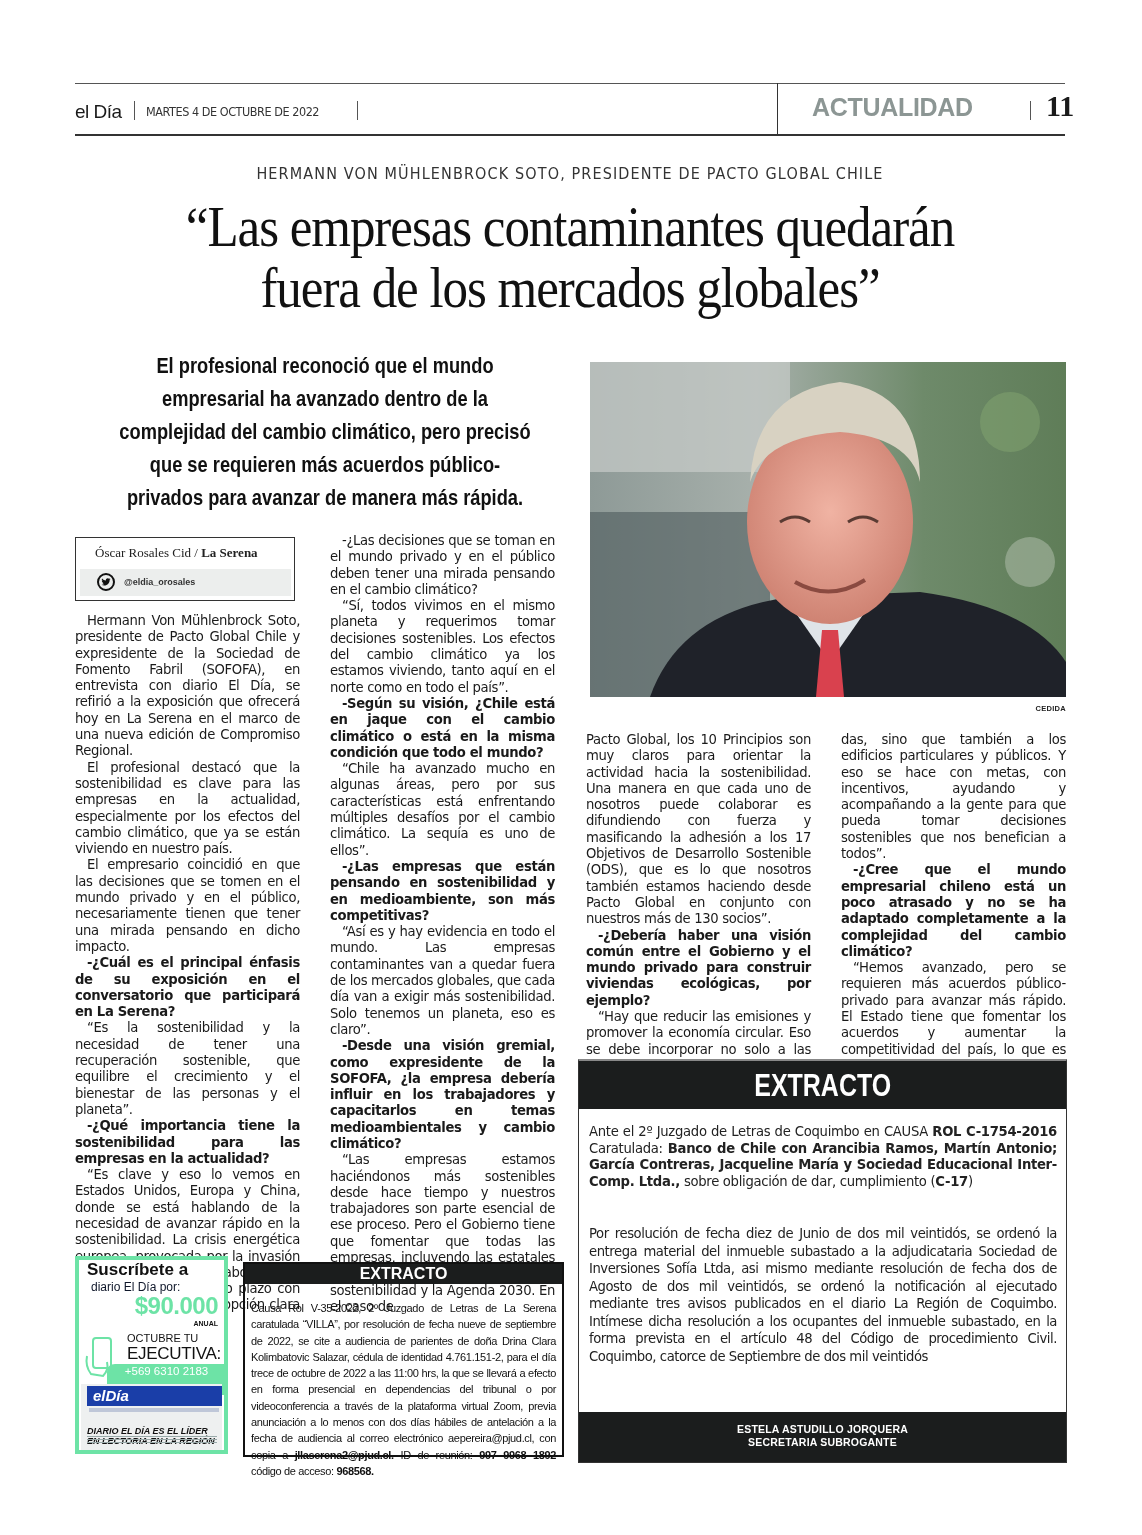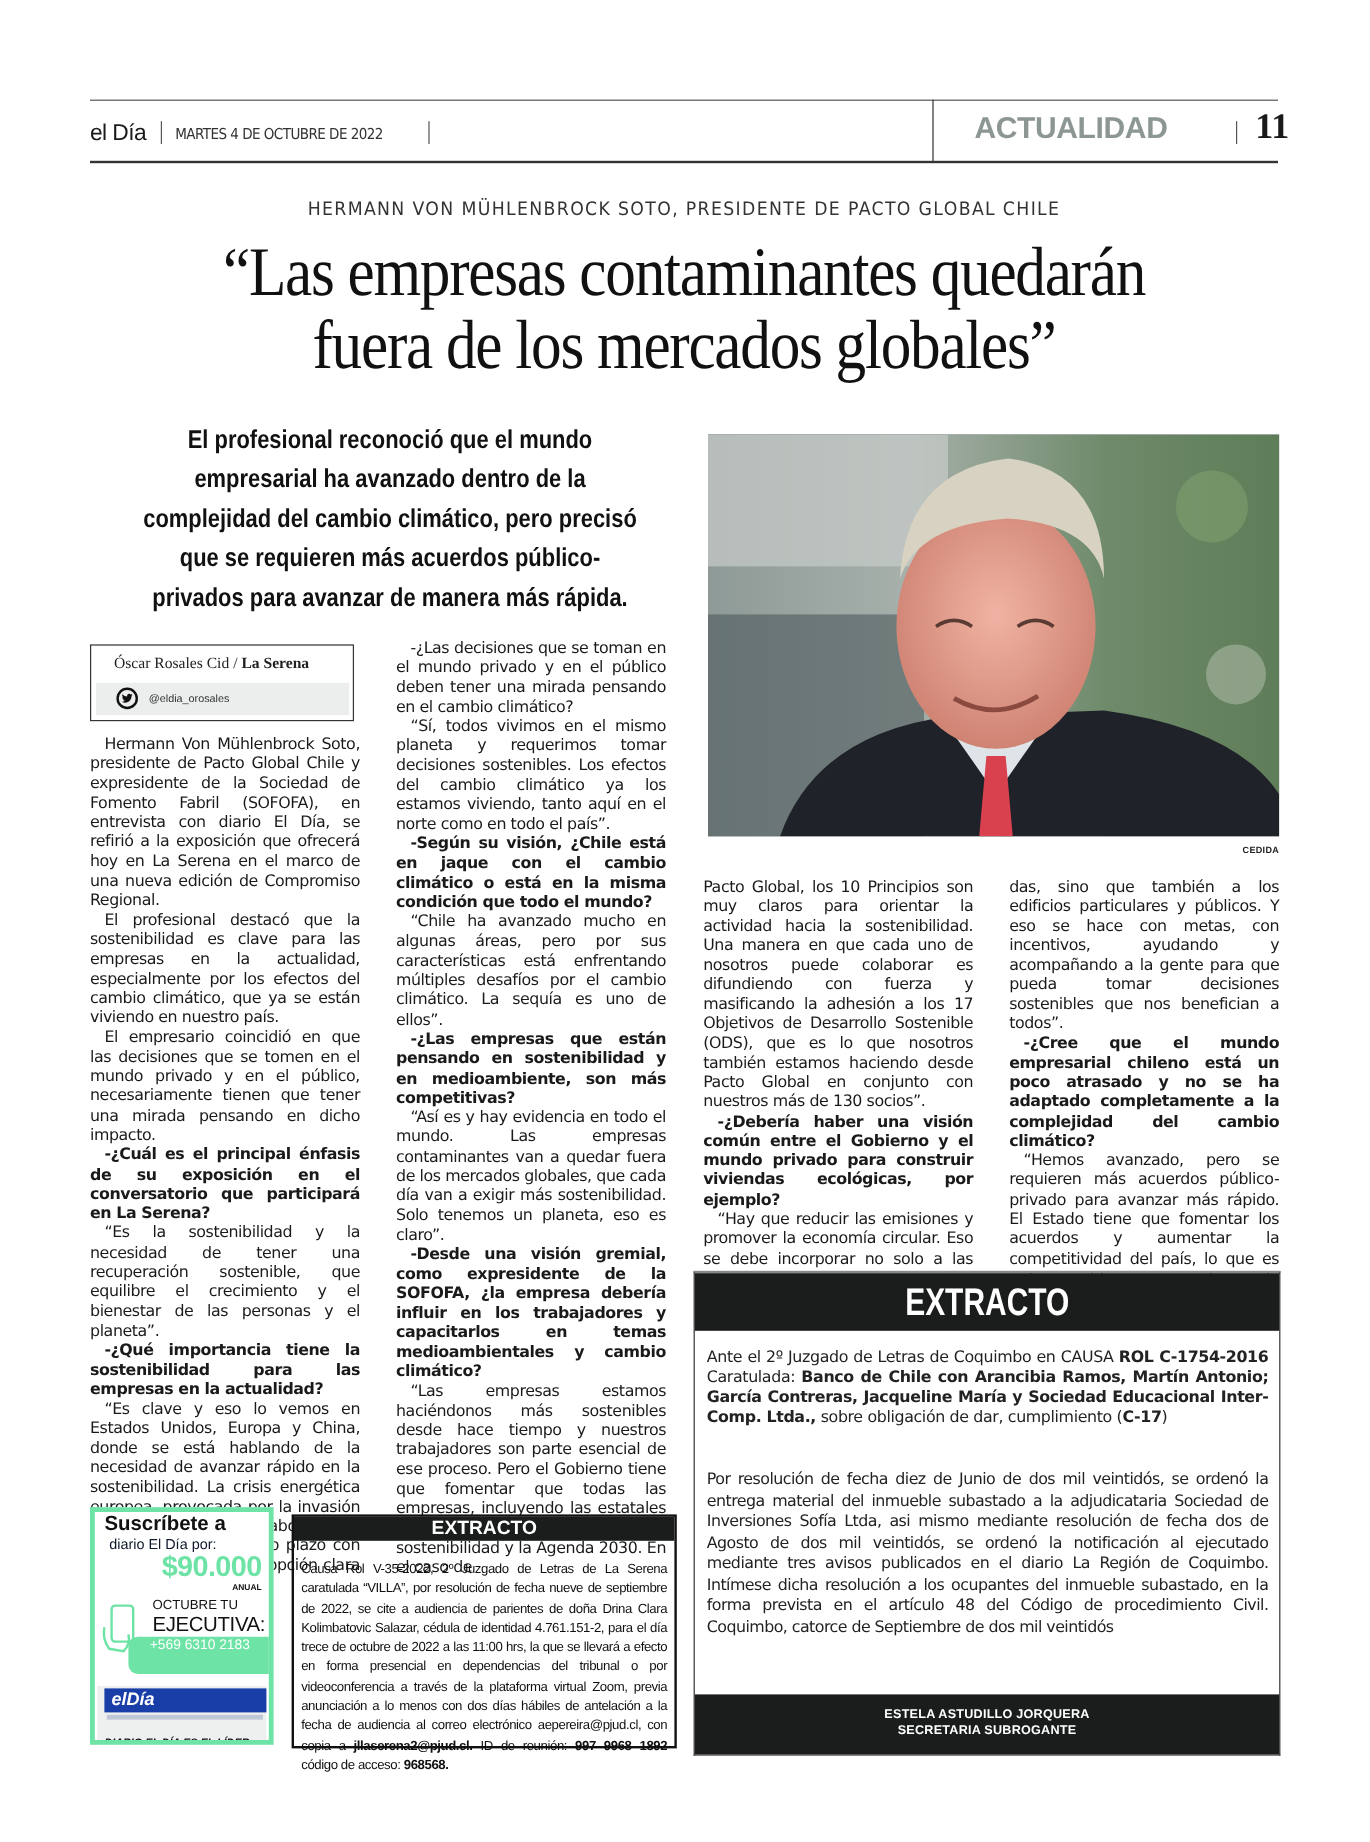--- a/index.html
+++ b/index.html
@@ -26,21 +26,21 @@
   .photo svg { width: 100%; height: 100%; display: block; }
   .credit { position: absolute; left: 1000px; top: 704px; width: 66px; text-align: right; font-size: 7.5px; font-weight: bold; color: #222; letter-spacing: 0.3px; }
 
   
   .byline { position: absolute; left: 75px; top: 537px; width: 220px; height: 64px; border: 1px solid #333; }
   .byline-name { position: absolute; left: 19px; top: 7px; font-family: "Liberation Serif", serif; font-size: 13px; color: #222; }
   .byline-name b { font-weight: bold; }
   .byline-tw { position: absolute; left: 4px; top: 31px; width: 211px; height: 27px; background: #eceeed; }
   .tw-icon { position: absolute; left: 17px; top: 4px; width: 18px; height: 18px; border: 2px solid #111; border-radius: 50%; }
   .tw-icon svg { position: absolute; left: 2px; top: 2px; width: 10px; height: 10px; }
-  .tw-handle { position: absolute; left: 44px; top: 8px; font-size: 9px; font-weight: normal; color: #333; }
+  .tw-handle { position: absolute; left: 44px; top: 8px; font-size: 9px; font-weight: bold; color: #333; }
 
   
   .col { position: absolute; font-family: "DejaVu Sans", sans-serif; font-size: 13.2px; line-height: 16.3px; color: #1a1a1a; text-align: justify; letter-spacing: -0.35px; }
   .col p { text-indent: 12px; }
   .col p.q { font-weight: bold; }
   .c1 { left: 75px; top: 613px; width: 225px; }
   .c2 { left: 330px; top: 533px; width: 225px; }
   .c3 { left: 586px; top: 732px; width: 225px; }
   .c4 { left: 841px; top: 732px; width: 225px; }
 
@@ -60,21 +60,21 @@
   
   .ad { position: absolute; left: 75px; top: 1256px; width: 153px; height: 198px; border: 4px solid #6de3a6; background: #fff; overflow: hidden; }
   .ad-l1 { position: absolute; left: 8px; top: 0px; font-weight: bold; font-size: 17px; color: #111; }
   .ad-l2 { position: absolute; left: 12px; top: 20px; font-size: 12px; color: #0f172a; }
   .ad-price { position: absolute; right: 6px; top: 32px; font-weight: bold; font-size: 24px; color: #6de3a6; letter-spacing: -0.5px; }
   .ad-anual { position: absolute; right: 6px; top: 60px; font-size: 7px; font-weight: bold; color: #111; }
   .ad-phone-icon { position: absolute; left: 4px; top: 76px; width: 36px; height: 42px; }
   .ad-sol { position: absolute; left: 48px; top: 72px; font-size: 11px; color: #111; }
   .ad-ej { position: absolute; left: 48px; top: 84px; font-size: 17px; color: #111; letter-spacing: -0.3px; }
   .ad-tel { position: absolute; left: 28px; top: 104px; width: 119px; height: 31px; background: #6de3a6; color: #fff; font-size: 11.5px; line-height: 15px; text-align: center; border-radius: 8px 0 0 8px; }
-  .ad-paper { position: absolute; left: 2px; top: 124px; width: 141px; height: 84px; background: #eef0f0; margin-top: 21px; }
+  .ad-paper { position: absolute; left: 2px; top: 124px; width: 141px; height: 84px; background: #eef0f0; }
   .ad-paper-mast { position: absolute; left: 6px; top: 2px; width: 135px; height: 20px; background: #1a3ea8; color: #fff; font-weight: bold; font-style: italic; font-size: 15px; line-height: 20px; padding-left: 6px; }
   .ad-paper-sub { position: absolute; left: 8px; top: 24px; width: 130px; height: 4px; background: #bfc7d8; }
   .ad-paper-hl { position: absolute; left: 6px; top: 42px; font-weight: bold; font-style: italic; font-size: 9px; line-height: 10px; color: #111; }
   .ad-paper-lines { position: absolute; left: 6px; top: 52px; width: 130px; height: 8px; background: repeating-linear-gradient(#9aa 0 1px, transparent 1px 3px); }
 </style>
 </head>
 <body>
 
 <div class="hdr-top"></div>
 <div class="hdr-vsep"></div>

